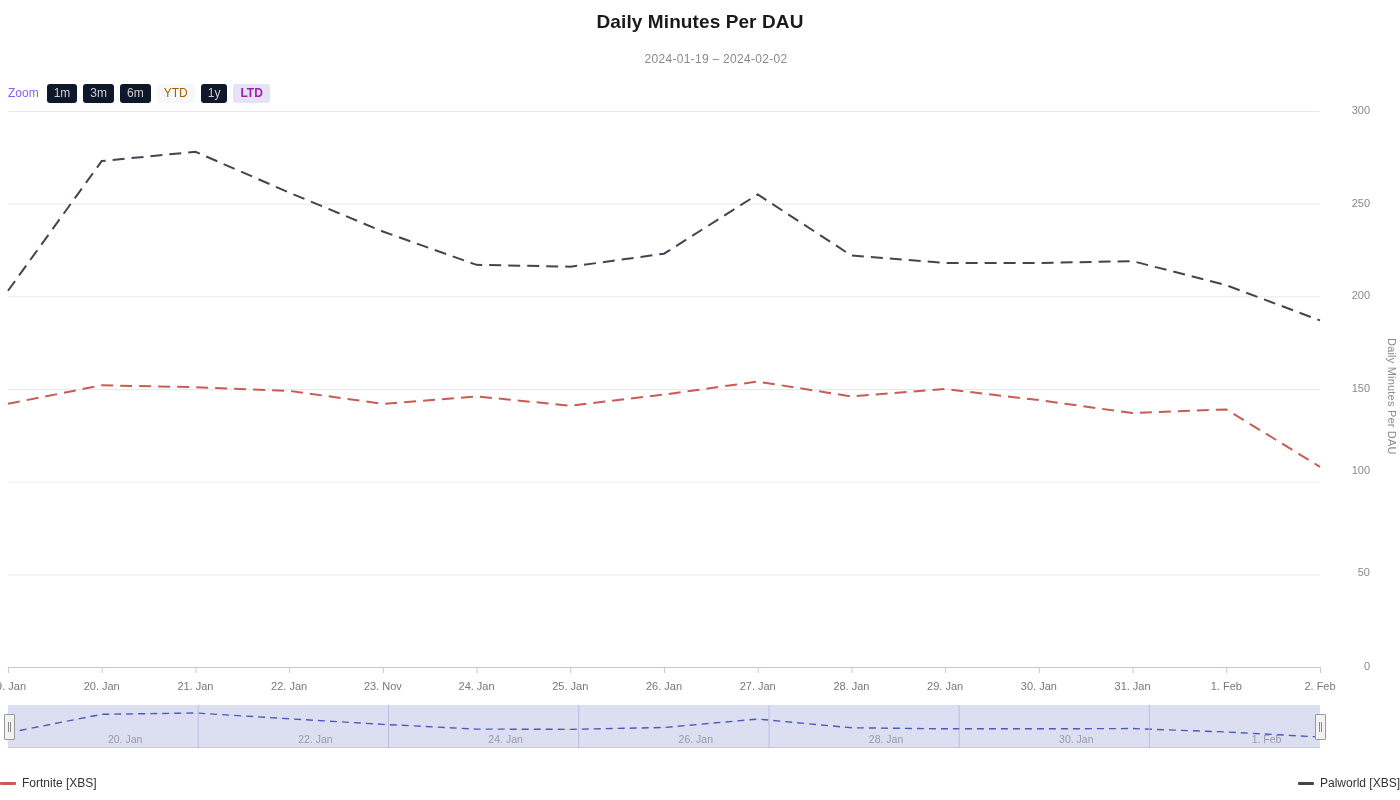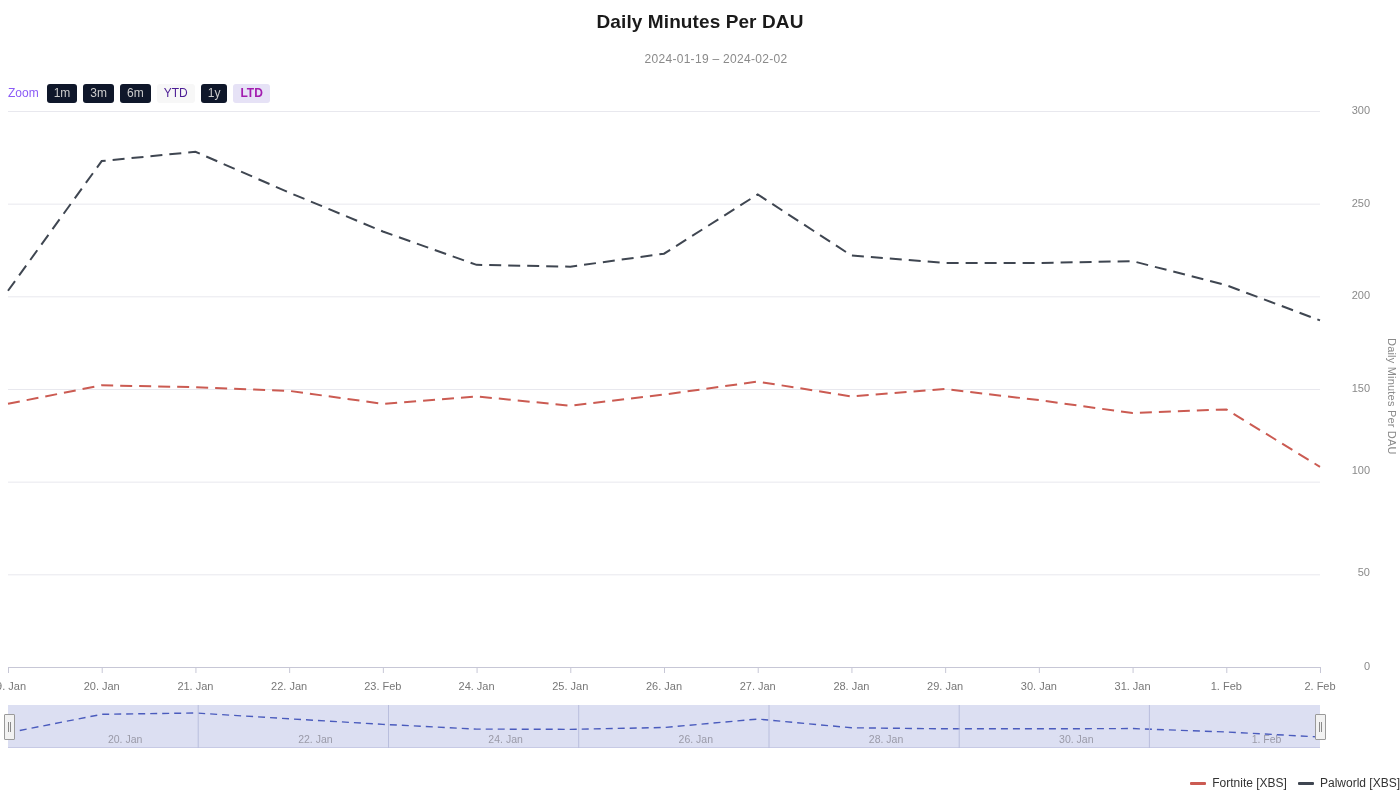--- a/index.html
+++ b/index.html
@@ -58,21 +58,21 @@
   .range-label {
     font-size: 12px;
     color: #8b5cf6;
     margin-right: 2px;
   }
   .range-btn {
     font-size: 12px;
     padding: 3px 7px 4px 7px;
     border-radius: 3px;
     background: #f7f7f7;
-    color: #4c1d95;
+    color: #a16207;
     line-height: 1;
     cursor: pointer;
     user-select: none;
     white-space: nowrap;
   }
   .range-btn.disabled {
     color: #cccccc;
     background: #0f172a;
     cursor: default;
   }
@@ -178,23 +178,23 @@
     background: #8a8a8a;
   }
 
   
   .legend {
     position: absolute;
     left: 0;
     right: 0;
     top: 776px;
     display: flex;
-    justify-content: flex-end;
+    justify-content: space-between;
     align-items: center;
-    gap: 11px;
+    gap: 26px;
   }
   .legend-item {
     display: flex;
     align-items: center;
     gap: 6px;
     cursor: pointer;
     font-size: 12px;
     color: #333333;
   }
   .legend-swatch {
@@ -256,21 +256,21 @@
         <div class="y-tick-label" style="left: 1336px; top: 282px;">150</div>
         <div class="y-tick-label" style="left: 1336px; top: 189.333px;">200</div>
         <div class="y-tick-label" style="left: 1336px; top: 96.6667px;">250</div>
         <div class="y-tick-label" style="left: 1336px; top: 4px;">300</div>
       </div>
     <div id="x-ticks">
         <div class="x-tick-label" style="left: 8px; top: 580px;">19. Jan</div>
         <div class="x-tick-label" style="left: 101.714px; top: 580px;">20. Jan</div>
         <div class="x-tick-label" style="left: 195.429px; top: 580px;">21. Jan</div>
         <div class="x-tick-label" style="left: 289.143px; top: 580px;">22. Jan</div>
-        <div class="x-tick-label" style="left: 382.857px; top: 580px;">23. Feb</div>
+        <div class="x-tick-label" style="left: 382.857px; top: 580px;">23. Nov</div>
         <div class="x-tick-label" style="left: 476.571px; top: 580px;">24. Jan</div>
         <div class="x-tick-label" style="left: 570.286px; top: 580px;">25. Jan</div>
         <div class="x-tick-label" style="left: 664px; top: 580px;">26. Jan</div>
         <div class="x-tick-label" style="left: 757.714px; top: 580px;">27. Jan</div>
         <div class="x-tick-label" style="left: 851.429px; top: 580px;">28. Jan</div>
         <div class="x-tick-label" style="left: 945.143px; top: 580px;">29. Jan</div>
         <div class="x-tick-label" style="left: 1038.86px; top: 580px;">30. Jan</div>
         <div class="x-tick-label" style="left: 1132.57px; top: 580px;">31. Jan</div>
         <div class="x-tick-label" style="left: 1226.29px; top: 580px;">1. Feb</div>
         <div class="x-tick-label" style="left: 1320px; top: 580px;">2. Feb</div>

